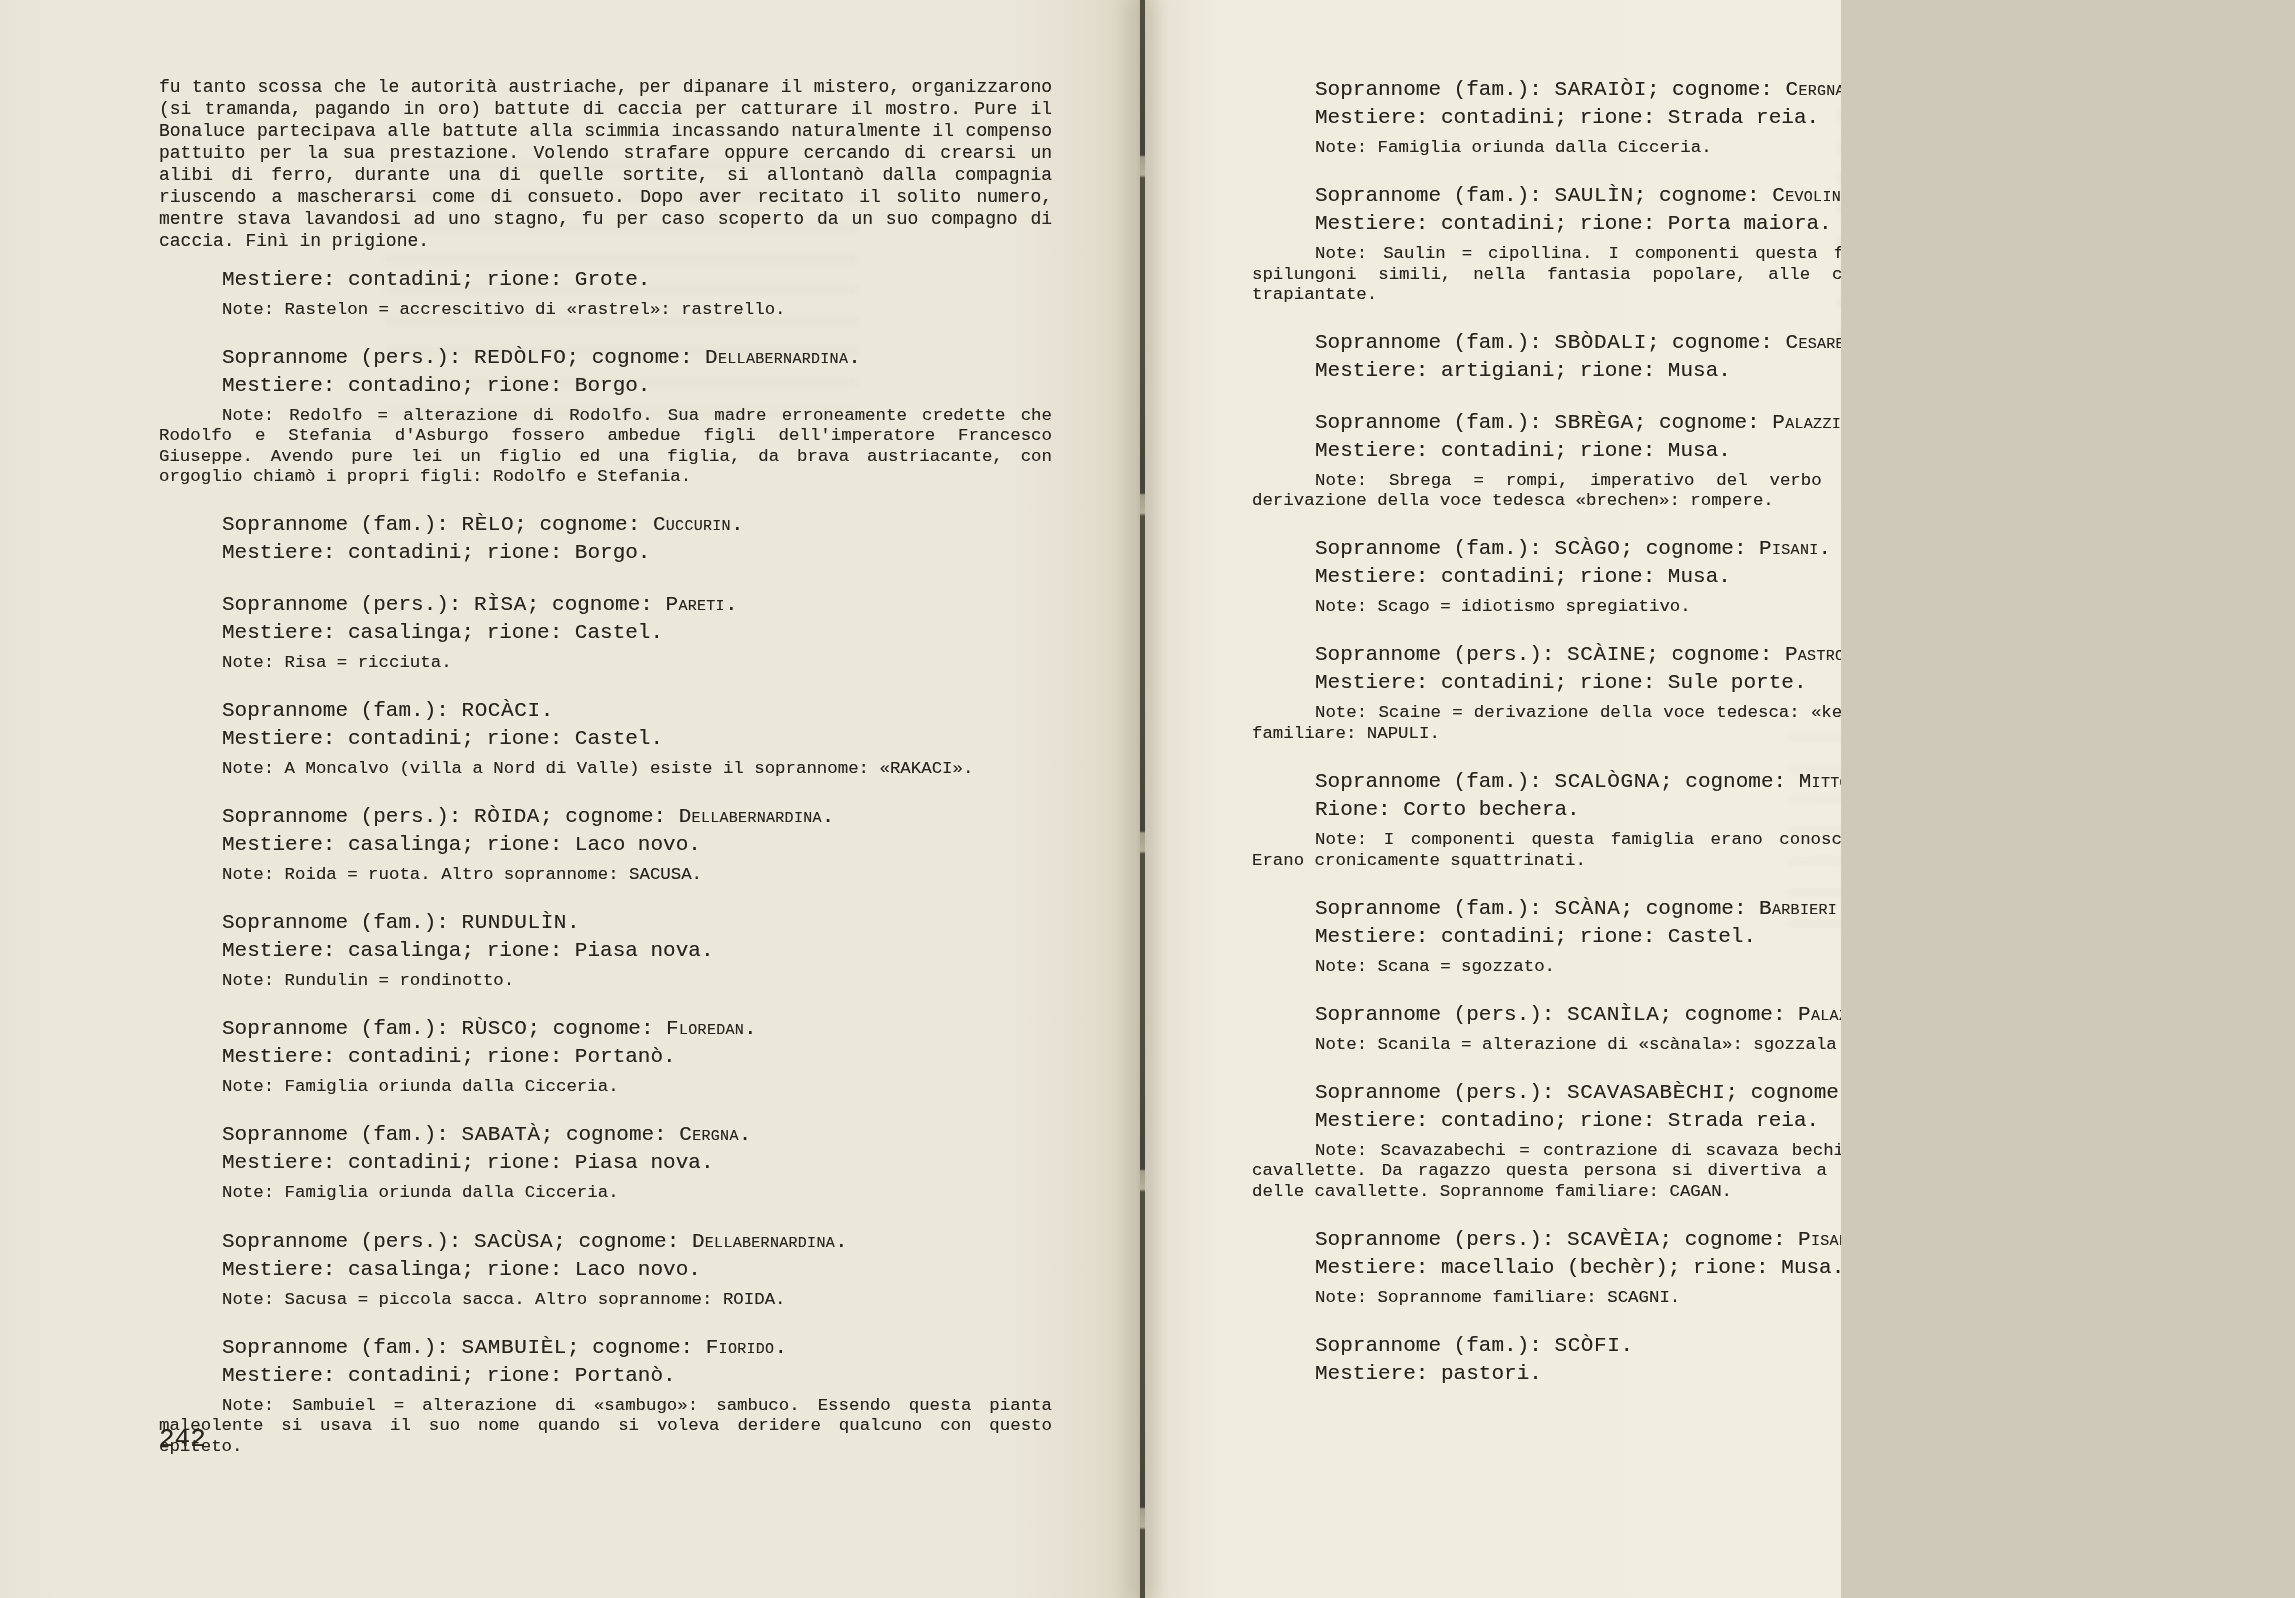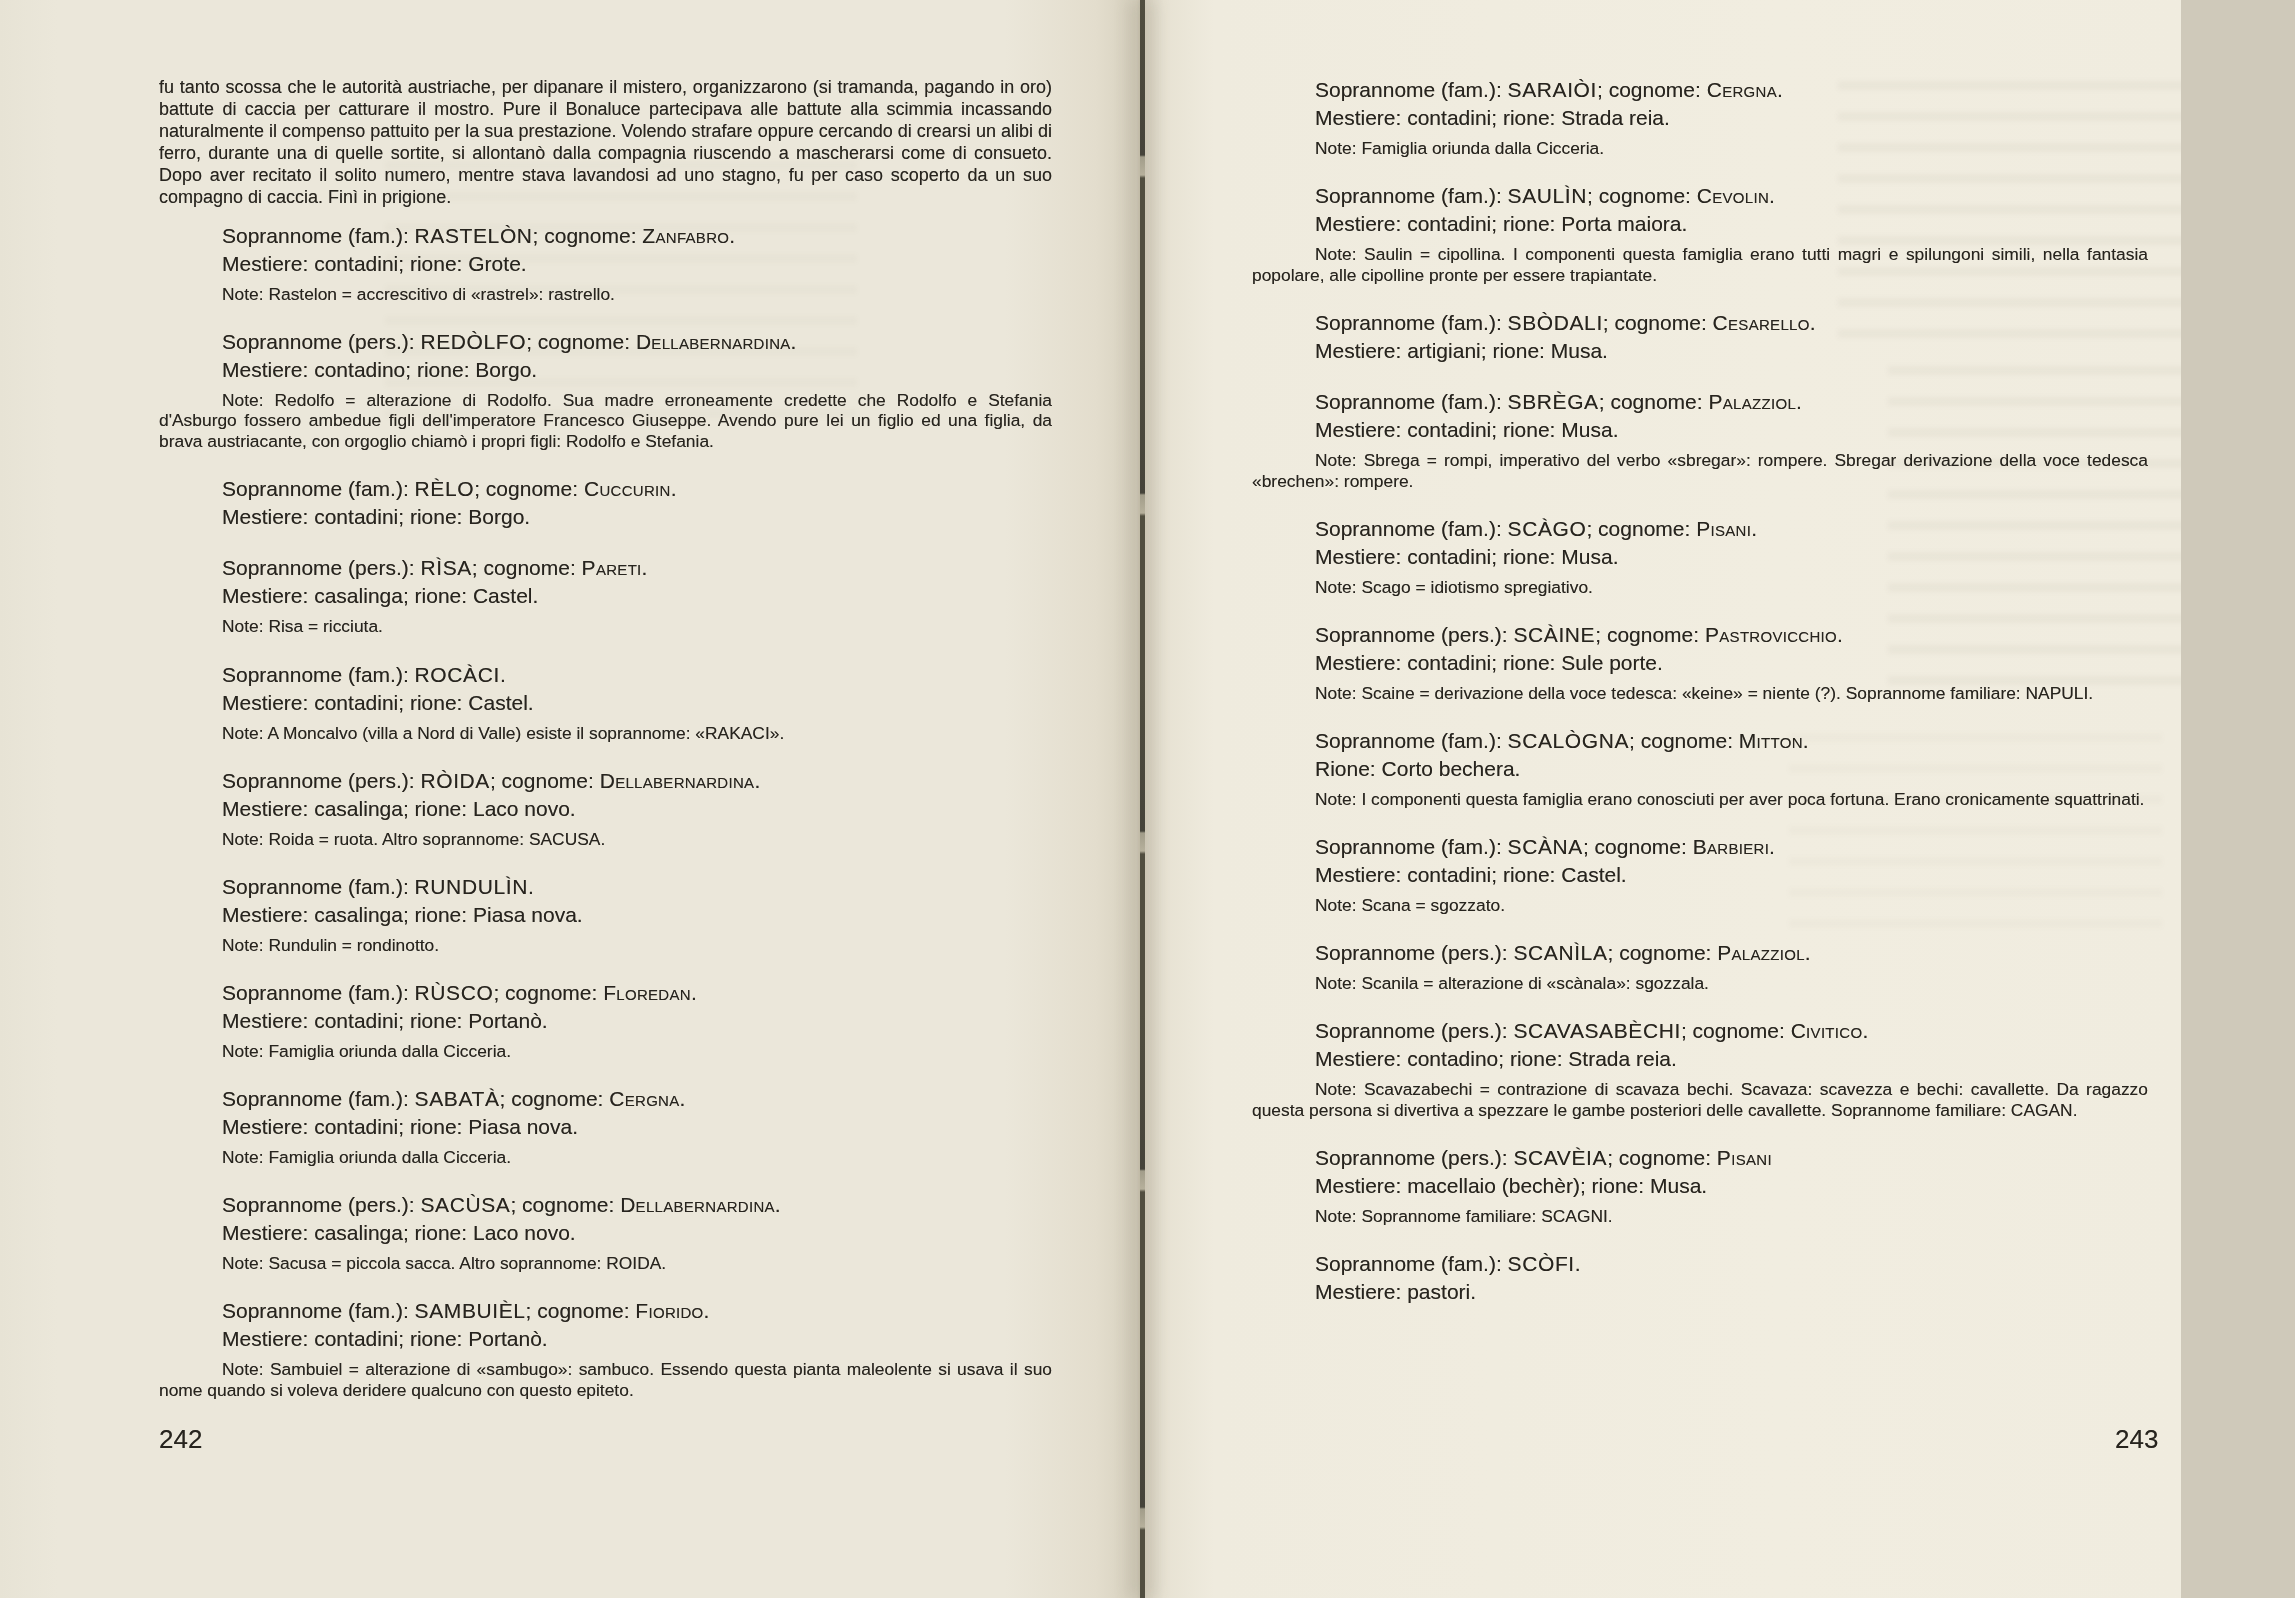--- a/index.html
+++ b/index.html
@@ -1,18 +1,18 @@
 <!DOCTYPE html>
 <html style="font-size:10px"><head>
 <meta charset="utf-8">
 <style>
   html,body{margin:0;padding:0;background:#cfc9ba;}
   #canvas{
-    position:relative;width:2181px;height:1599px;overflow:hidden;
-    font-family:Liberation Sans, sans-serif;color:#27241e;
+    position:relative;width:1841px;height:1599px;overflow:hidden;
+    font-family:Liberation Mono, monospace;color:#27241e;
     text-shadow:0 0 0.4px rgba(39,36,30,.45);
   }
   .page{position:absolute;top:0;height:100%;}
   .page-left{left:0;width:1142px;
     background:linear-gradient(to right,#e7e3d5 0%,#ebe7da 5%,#ebe7da 88%,#e3ddcd 96%,#d6d0be 99.5%,#c7c1ae 100%);}
   .page-right{left:1145px;width:1151px;
     background:linear-gradient(to right,#d8d2c1 0%,#e7e2d3 1.6%,#efebde 6%,#f1ede0 55%,#f0ecdf 90%,#eae5d5 98%,#ded8c6 100%);}
   .seam{position:absolute;top:0;left:1140px;width:5px;height:100%;
     background:repeating-linear-gradient(to bottom,
       #514e40 0px,#45433a 155px,#a29d8a 157px,#b6b09c 175px,#514e40 178px,#514e40 338px);
@@ -45,21 +45,20 @@
 
   <div class="ghost ghost-light" style="left:385px;top:161px;width:472px;height:261px;"></div>
   <div class="ghost" style="left:1838px;top:81px;width:348px;height:267px;"></div>
   <div class="ghost" style="left:1888px;top:366px;width:311px;height:335px;"></div>
   <div class="ghost ghost-light" style="left:1789px;top:733px;width:373px;height:199px;"></div>
 
   <div class="col col-left">
     <p class="intro">fu tanto scossa che le autorità austriache, per dipanare il mistero, organizzarono (si tramanda, pagando in oro) battute di caccia per catturare il mostro. Pure il Bonaluce partecipava alle battute alla scimmia incassando naturalmente il compenso pattuito per la sua prestazione. Volendo strafare oppure cercando di crearsi un alibi di ferro, durante una di quelle sortite, si allontanò dalla compagnia riuscendo a mascherarsi come di consueto. Dopo aver recitato il solito numero, mentre stava lavandosi ad uno stagno, fu per caso scoperto da un suo compagno di caccia. Finì in prigione.</p>
 
     <div class="entry">
-      <div class="head"><span>Soprannome (fam.): </span><span class="nm">RASTELÒN</span><span>; cognome: </span><span class="cg">Zanfabro</span><span>.</span></div>
       <div class="head">Mestiere: contadini; rione: Grote.</div>
       <div class="note">Note: Rastelon = accrescitivo di «rastrel»: rastrello.</div>
     </div>
 
     <div class="entry">
       <div class="head"><span>Soprannome (pers.): </span><span class="nm">REDÒLFO</span><span>; cognome: </span><span class="cg">Dellabernardina</span><span>.</span></div>
       <div class="head">Mestiere: contadino; rione: Borgo.</div>
       <div class="note">Note: Redolfo = alterazione di Rodolfo. Sua madre erroneamente credette che Rodolfo e Stefania d'Asburgo fossero ambedue figli dell'imperatore Francesco Giuseppe. Avendo pure lei un figlio ed una figlia, da brava austriacante, con orgoglio chiamò i propri figli: Rodolfo e Stefania.</div>
     </div>
 

